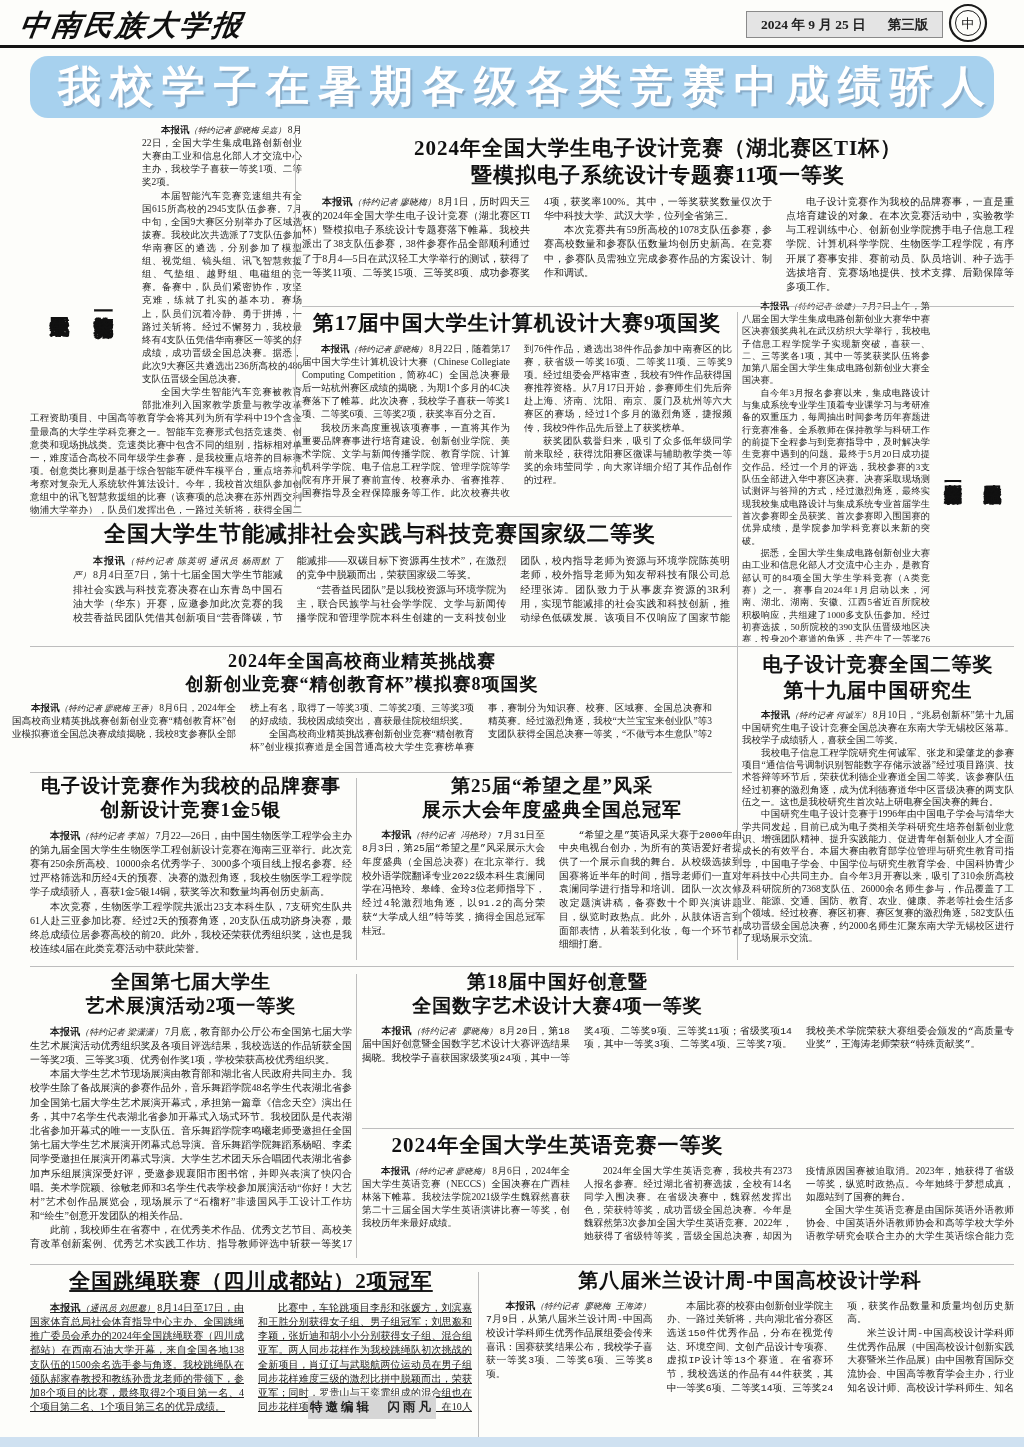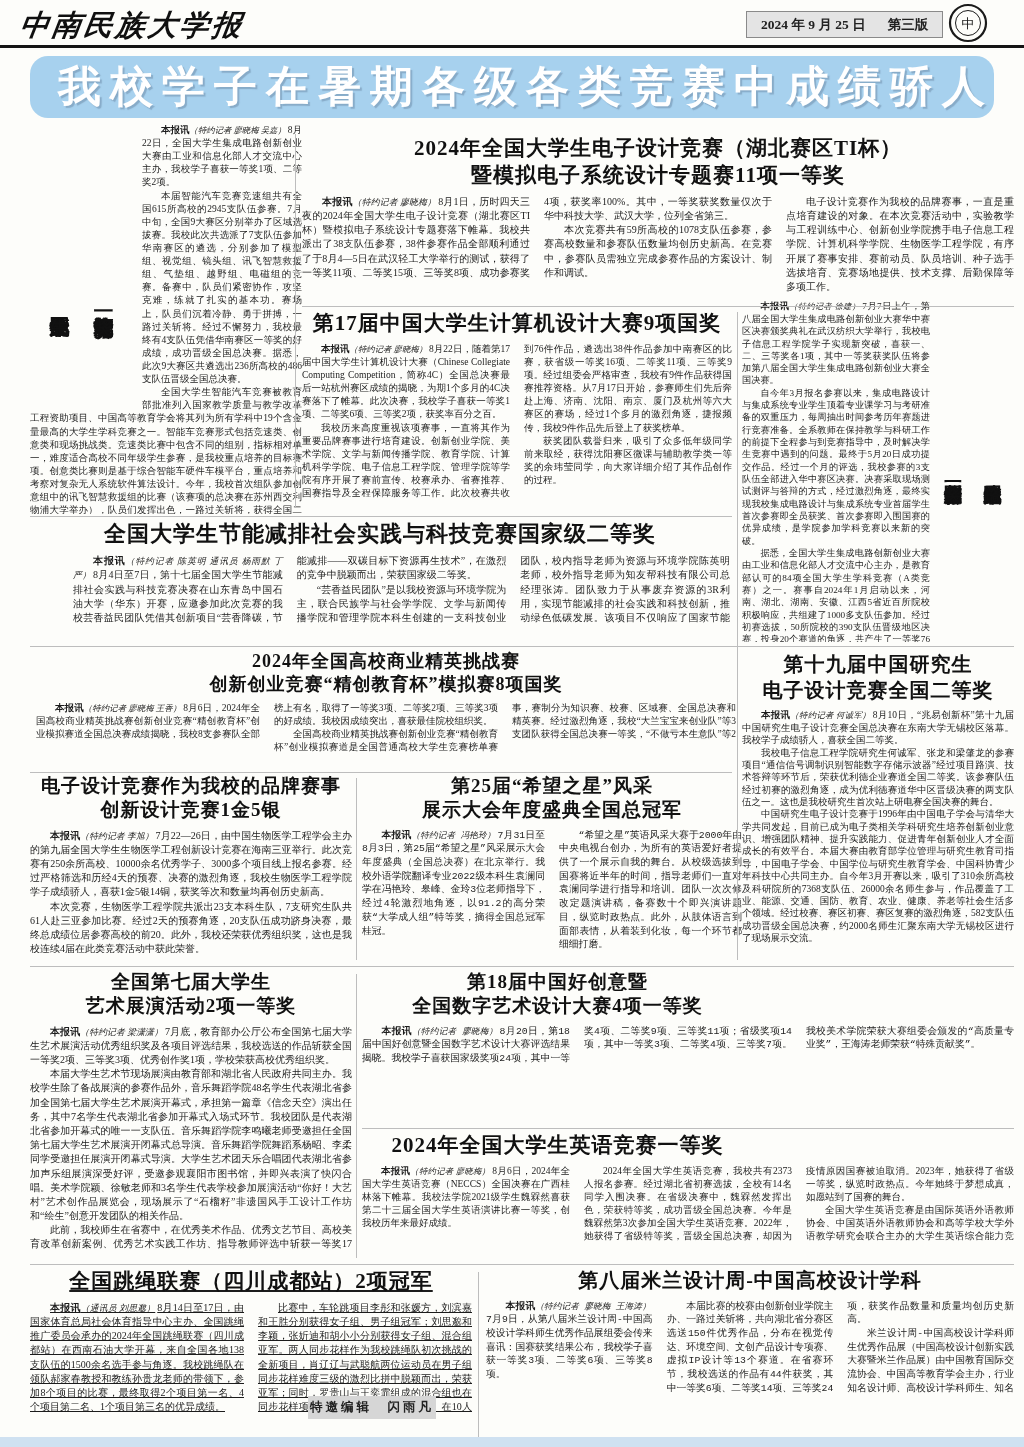--- a/index.html
+++ b/index.html
@@ -125,36 +125,36 @@
     <h2 class="t22">
       <span>全国大学生节能减排社会实践与科技竞赛国家级二等奖</span>
     </h2>
     <div class="body cols3 f10" style="height:84px;margin-left:43px;">
       <p><b class="lead">本报讯</b><i class="rep">（特约记者 陈英明 通讯员 杨雨默 丁严）</i><span>8月4日至7日，第十七届全国大学生节能减排社会实践与科技竞赛决赛在山东青岛中国石油大学（华东）开赛，应邀参加此次竞赛的我校芸香益民团队凭借其创新项目“芸香降碳，节能减排——双碳目标下资源再生技术”，在激烈的竞争中脱颖而出，荣获国家级二等奖。</span></p>
       <p>“芸香益民团队”是以我校资源与环境学院为主，联合民族学与社会学学院、文学与新闻传播学院和管理学院本科生创建的一支科技创业团队，校内指导老师为资源与环境学院陈英明老师，校外指导老师为知友帮科技有限公司总经理张涛。团队致力于从事废弃资源的3R利用，实现节能减排的社会实践和科技创新，推动绿色低碳发展。该项目不仅响应了国家节能减排的号召，更是在实现双碳目标的征途上迈出了坚实的步伐。</p>
 
     </div>
   </div>
 
-  <div class="art" style="left:36px;top:650px;width:700px;height:118px;">
+  <div class="art" style="left:12px;top:650px;width:700px;height:118px;">
     <h2 class="t18">
       <span>2024年全国高校商业精英挑战赛</span>
       <span>创新创业竞赛“精创教育杯”模拟赛8项国奖</span>
     </h2>
     <div class="body cols3 f95" style="height:62px;">
       <p><b class="lead">本报讯</b><i class="rep">（特约记者 廖晓梅 王香）</i><span>8月6日，2024年全国高校商业精英挑战赛创新创业竞赛“精创教育杯”创业模拟赛道全国总决赛成绩揭晓，我校8支参赛队全部榜上有名，取得了一等奖3项、二等奖2项、三等奖3项的好成绩。我校因成绩突出，喜获最佳院校组织奖。</span></p>
       <p>全国高校商业精英挑战赛创新创业竞赛“精创教育杯”创业模拟赛道是全国普通高校大学生竞赛榜单赛事，赛制分为知识赛、校赛、区域赛、全国总决赛和精英赛。经过激烈角逐，我校“大兰宝宝来创业队”等3支团队获得全国总决赛一等奖，“不做亏本生意队”等2支团队获得二等奖，“耶耶耶队”等3支团队获得三等奖。</p>
 
     </div>
   </div>
 
   <div class="art" style="left:742px;top:652px;width:272px;height:308px;">
     <h2 class="t20">
+      <span>电子设计竞赛全国二等奖</span>
       <span>第十九届中国研究生</span>
-      <span>电子设计竞赛全国二等奖</span>
     </h2>
     <div class="body f95" style="height:242px;line-height:1.3;">
       <p><b class="lead">本报讯</b><i class="rep">（特约记者 何诚军）</i><span>8月10日，“兆易创新杯”第十九届中国研究生电子设计竞赛全国总决赛在东南大学无锡校区落幕。我校学子成绩骄人，喜获全国二等奖。</span></p>
       <p>我校电子信息工程学院研究生何诚军、张龙和梁肇龙的参赛项目“通信信号调制识别智能数字存储示波器”经过项目路演、技术答辩等环节后，荣获优利德企业赛道全国二等奖。该参赛队伍经过初赛的激烈角逐，成为优利德赛道华中区晋级决赛的两支队伍之一。这也是我校研究生首次站上研电赛全国决赛的舞台。</p>
       <p>中国研究生电子设计竞赛于1996年由中国电子学会与清华大学共同发起，目前已成为电子类相关学科研究生培养创新创业意识、增强团队精神、提升实践能力、促进青年创新创业人才全面成长的有效平台。本届大赛由教育部学位管理与研究生教育司指导，中国电子学会、中国学位与研究生教育学会、中国科协青少年科技中心共同主办。自今年3月开赛以来，吸引了310余所高校及科研院所的7368支队伍、26000余名师生参与，作品覆盖了工业、能源、交通、国防、教育、农业、健康、养老等社会生活多个领域。经过校赛、赛区初赛、赛区复赛的激烈角逐，582支队伍成功晋级全国总决赛，约2000名师生汇聚东南大学无锡校区进行了现场展示交流。</p>
     </div>
   </div>
 
   <div class="art" style="left:30px;top:774px;width:322px;height:186px;">
     <h2 class="t19">

